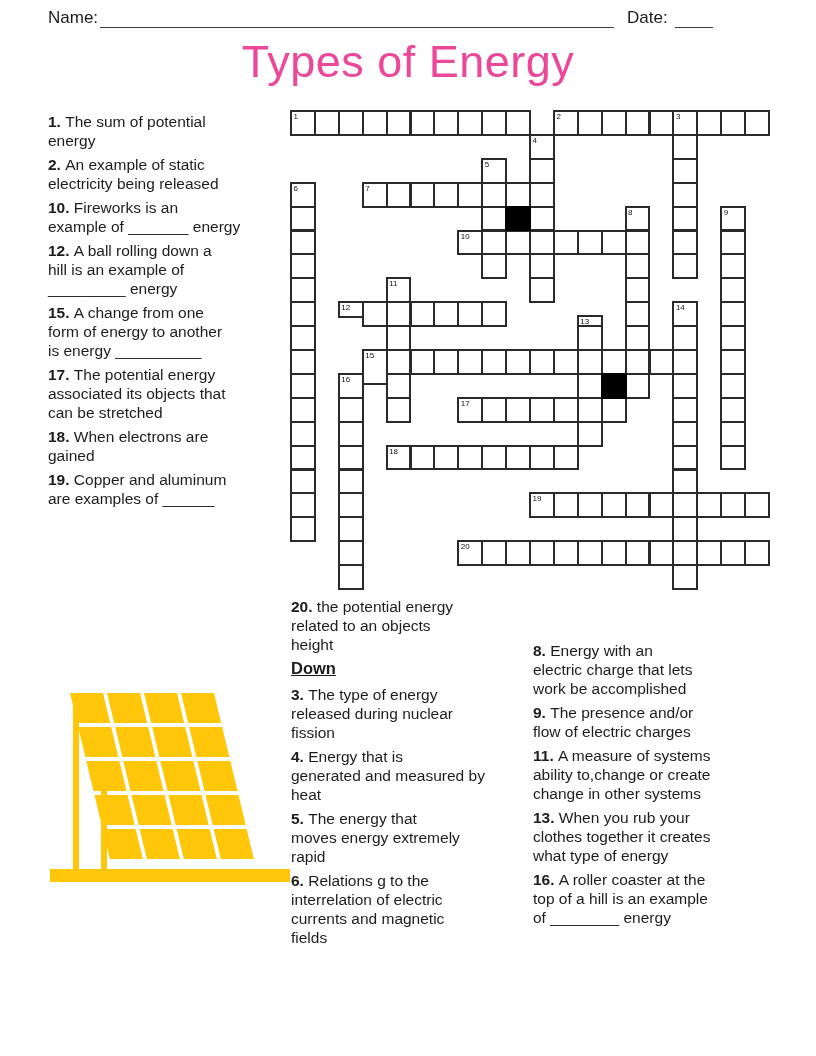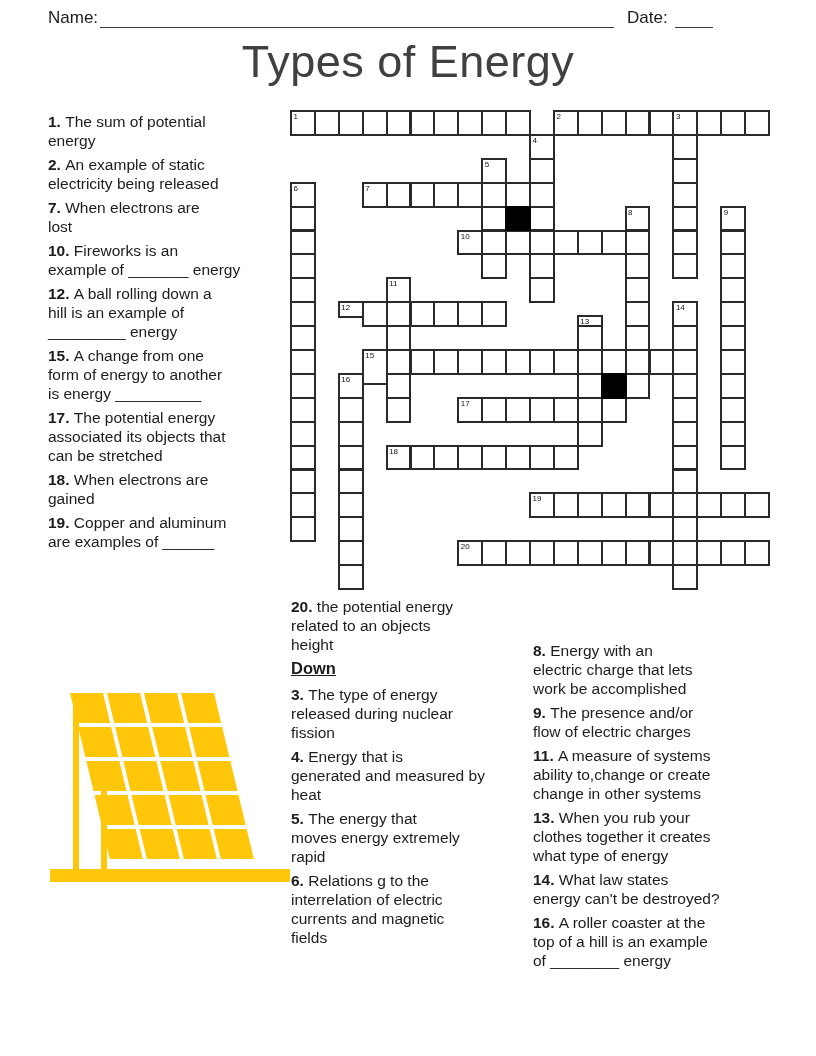--- a/index.html
+++ b/index.html
@@ -5,21 +5,21 @@
   * { margin:0; padding:0; box-sizing:border-box; }
   html,body { width:816px; height:1056px; }
   body {
     position:relative; background:#ffffff; overflow:hidden;
     font-family:"Liberation Sans", sans-serif; color:#1c1c1c;
   }
   .hdr-label { position:absolute; top:8px; font-size:17px; }
   .hline { position:absolute; top:27px; border-bottom:1.5px solid #3c3c3c; height:0; }
   .page-title {
     position:absolute; top:36px; left:0; width:816px;
-    text-align:center; font-size:45px; font-weight:400; letter-spacing:0.5px; color:#404040;
+    text-align:center; font-size:45px; font-weight:400; letter-spacing:0.5px; color:#ec4899;
   }
   .clue-col { position:absolute; font-size:15.5px; line-height:19px; }
   .clue { margin:0 0 5px 0; }
   .clue-num { font-weight:bold; }
   .clue-text { white-space:pre-line; }
   .section-h {
     font-size:16.5px; font-weight:bold; text-decoration:underline;
     margin:2px 0 7px 0;
   }
   #grid { position:absolute; left:290px; top:110px; width:480px; height:480px; }
@@ -252,22 +252,20 @@
     <div class="cell" style="left: 47.8px; top: 454.1px; width: 25.9px; height: 25.9px;"></div>
     <div class="blackcell" style="left: 215.1px; top: 95.6px; width: 25.9px; height: 25.9px;"></div>
     <div class="blackcell" style="left: 310.7px; top: 262.9px; width: 25.9px; height: 25.9px;"></div>
   </div>
 
 <div id="col-left" class="clue-col" style="left:48px;  top:112px; width:236px;">
     <p class="clue"><span class="clue-num">1. </span><span class="clue-text">The sum of potential
 energy</span></p>
     <p class="clue"><span class="clue-num">2. </span><span class="clue-text">An example of static
 electricity being released</span></p>
-    <p class="clue"><span class="clue-num">7. </span><span class="clue-text">When electrons are
-lost</span></p>
     <p class="clue"><span class="clue-num">10. </span><span class="clue-text">Fireworks is an
 example of _______ energy</span></p>
     <p class="clue"><span class="clue-num">12. </span><span class="clue-text">A ball rolling down a
 hill is an example of
 _________ energy</span></p>
     <p class="clue"><span class="clue-num">15. </span><span class="clue-text">A change from one
 form of energy to another
 is energy __________</span></p>
     <p class="clue"><span class="clue-num">17. </span><span class="clue-text">The potential energy
 associated its objects that
@@ -301,22 +299,20 @@
 electric charge that lets
 work be accomplished</span></p>
     <p class="clue"><span class="clue-num">9. </span><span class="clue-text">The presence and/or
 flow of electric charges</span></p>
     <p class="clue"><span class="clue-num">11. </span><span class="clue-text">A measure of systems
 ability to,change or create
 change in other systems</span></p>
     <p class="clue"><span class="clue-num">13. </span><span class="clue-text">When you rub your
 clothes together it creates
 what type of energy</span></p>
-    <p class="clue"><span class="clue-num">14. </span><span class="clue-text">What law states
-energy can't be destroyed?</span></p>
     <p class="clue"><span class="clue-num">16. </span><span class="clue-text">A roller coaster at the
 top of a hill is an example
 of ________ energy</span></p>
   </div>
 
 <svg id="solar-panel" width="240" height="196" viewBox="0 0 240 196">
   <g fill="#FFC60A">
 
     <rect x="23" y="8" width="6" height="176"></rect>
     <rect x="51" y="75" width="6" height="110"></rect>

